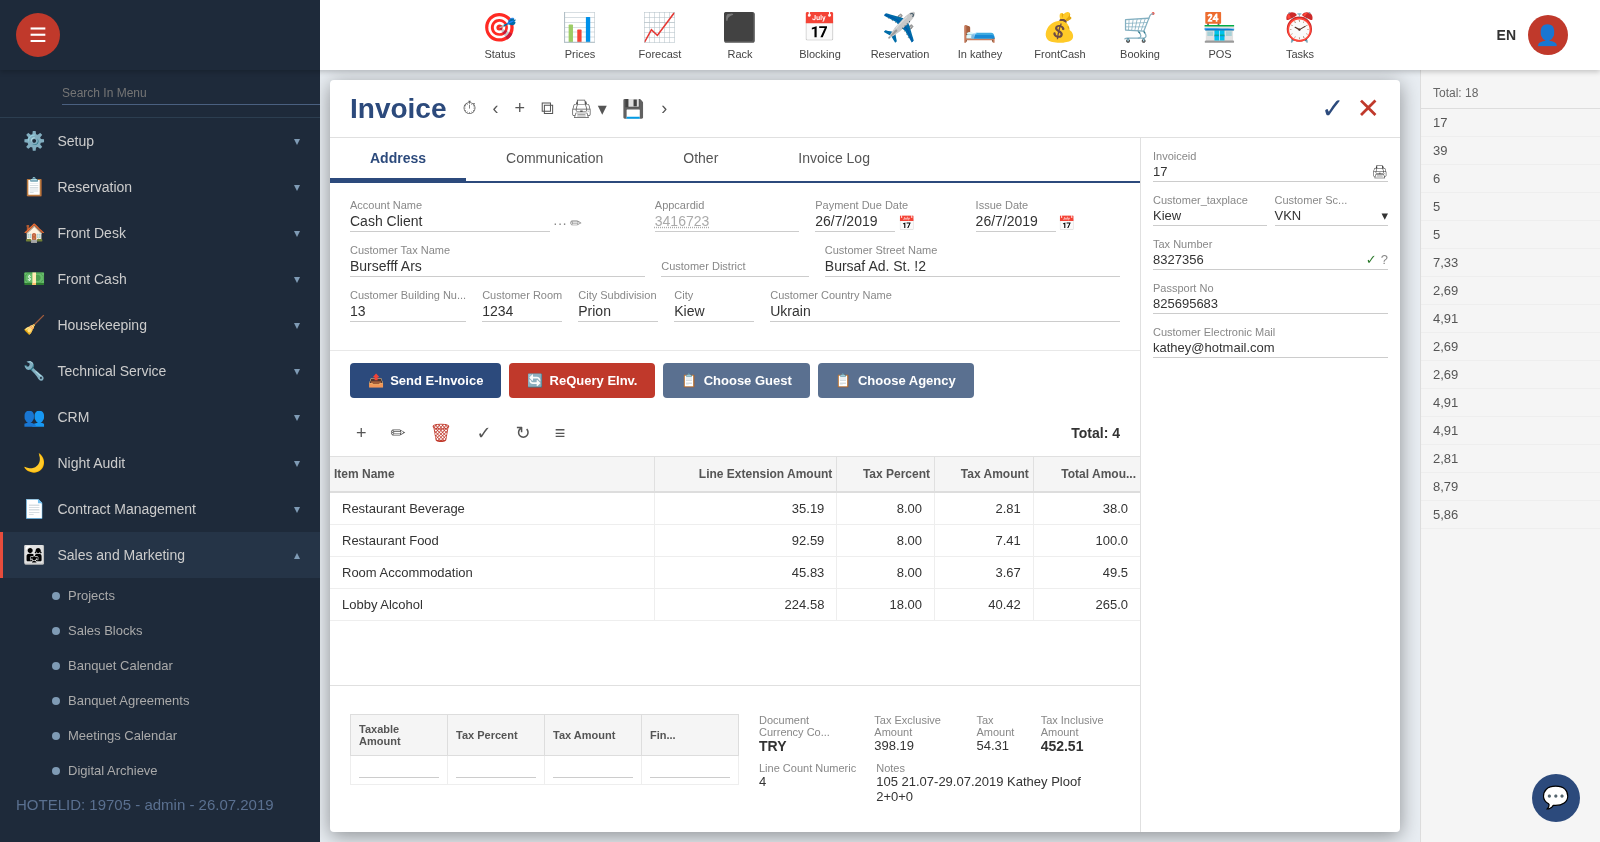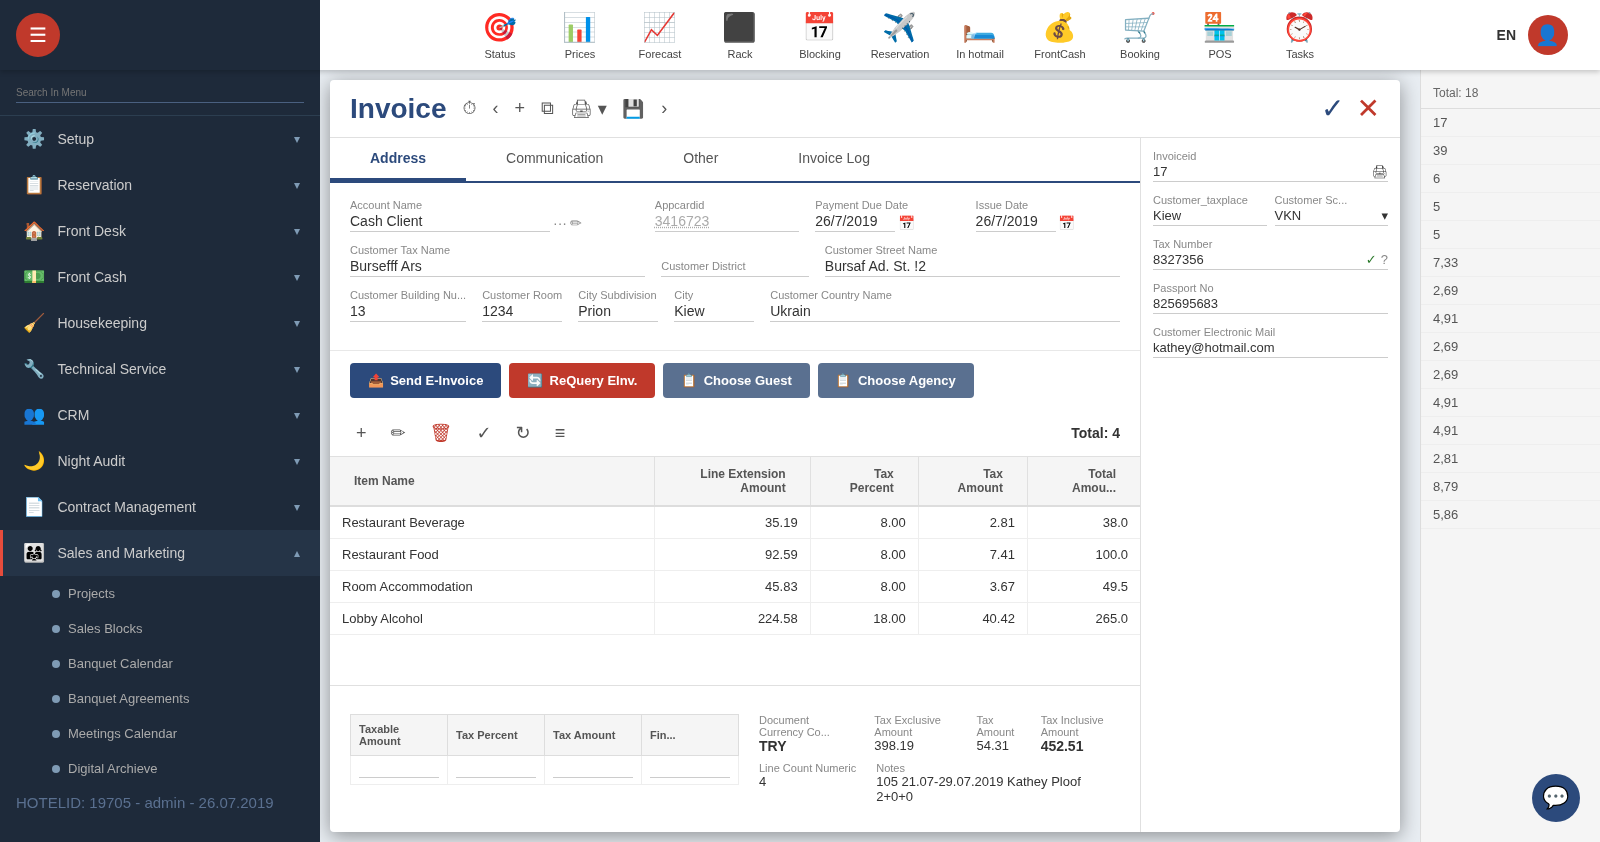--- a/index.html
+++ b/index.html
@@ -20,21 +20,21 @@
     .nav-right { position: absolute; right: 16px; display: flex; align-items: center; gap: 12px; padding-right: 16px; }
     .lang-btn { font-size: 14px; font-weight: bold; color: #333; }
     .user-avatar { width: 40px; height: 40px; border-radius: 50%; background: #c0392b; display: flex; align-items: center; justify-content: center; color: #fff; font-size: 20px; cursor: pointer; }
 
     
     .sidebar {
       position: fixed; top: 70px; left: 0; width: 320px; height: calc(100vh - 70px);
       background: #1e2a3a; color: #fff; overflow-y: auto; z-index: 90;
     }
     .search-box { padding: 12px 16px; border-bottom: 1px solid #2c3e50; }
-    .search-box input { width: 100%; background: transparent; border: none; border-bottom: 1px solid #4a6080; color: #aaa; font-size: 10px; padding: 4px 0; outline: none; }
+    .search-box input { width: 100%; background: transparent; border: none; border-bottom: 1px solid #4a6080; color: #aaa; font-size: 12px; padding: 4px 0; outline: none; margin-left: 46px; }
     .sidebar-item { display: flex; align-items: center; justify-content: space-between; padding: 12px 20px; cursor: pointer; border-left: 3px solid transparent; }
     .sidebar-item.active { border-left-color: #e74c3c; background: #253447; }
     .sidebar-item-left { display: flex; align-items: center; gap: 12px; font-size: 14px; color: #ccc; }
     .sidebar-item-left .icon { font-size: 18px; color: #7f9bb5; }
     .chevron { color: #7f9bb5; font-size: 12px; }
     .sub-item { padding: 10px 20px 10px 52px; cursor: pointer; font-size: 13px; color: #aaa; display: flex; align-items: center; gap: 8px; }
     .sub-item .dot { width: 8px; height: 8px; border-radius: 50%; background: #7f9bb5; }
     .sidebar-footer { padding: 8px 16px; font-size: 15px; color: #5a7090; }
 
     
@@ -82,21 +82,21 @@
     .btn-blue { background: #2c4a7c; color: #fff; }
     .btn-red { background: #c0392b; color: #fff; }
     .btn-gray { background: #5a7090; color: #fff; }
 
     
     .table-toolbar { display: flex; align-items: center; padding: 8px 20px; gap: 12px; border-bottom: 1px solid #e0e0e0; }
     .toolbar-btn { background: none; border: none; cursor: pointer; font-size: 18px; color: #555; padding: 4px 6px; }
     .toolbar-btn.red { color: #c0392b; }
     .toolbar-total { margin-left: auto; font-size: 14px; font-weight: bold; color: #333; }
     .data-table { width: 100%; border-collapse: collapse; font-size: 13px; }
-    .data-table th { background: #f5f5f5; padding: 10px 24px; text-align: left; font-size: 12px; color: #555; border-bottom: 2px solid #ddd; border-right: 1px solid #e0e0e0; }
+    .data-table th { background: #f5f5f5; padding: 10px 4px; text-align: left; font-size: 12px; color: #555; border-bottom: 2px solid #ddd; border-right: 1px solid #e0e0e0; }
     .data-table th:last-child { border-right: none; }
     .data-table td { padding: 8px 12px; border-bottom: 1px solid #eee; border-right: 1px solid #eee; color: #333; }
     .data-table td:last-child { border-right: none; }
     .data-table .num { text-align: right; }
 
     
     .bottom-section { display: flex; border-top: 1px solid #e0e0e0; padding: 28px 20px; gap: 20px; }
     .bottom-left { flex: 1; }
     .bottom-right { flex: 1; }
     .bottom-table { width: 100%; border-collapse: collapse; font-size: 12px; }
@@ -153,21 +153,21 @@
       <div class="nav-item">
         <span class="icon">📅</span>
         <span class="label">Blocking</span>
       </div>
       <div class="nav-item">
         <span class="icon">✈️</span>
         <span class="label">Reservation</span>
       </div>
       <div class="nav-item">
         <span class="icon">🛏️</span>
-        <span class="label">In hotmail</span>
+        <span class="label">In kathey</span>
       </div>
       <div class="nav-item">
         <span class="icon">💰</span>
         <span class="label">FrontCash</span>
       </div>
       <div class="nav-item">
         <span class="icon">🛒</span>
         <span class="label">Booking</span>
       </div>
       <div class="nav-item">

